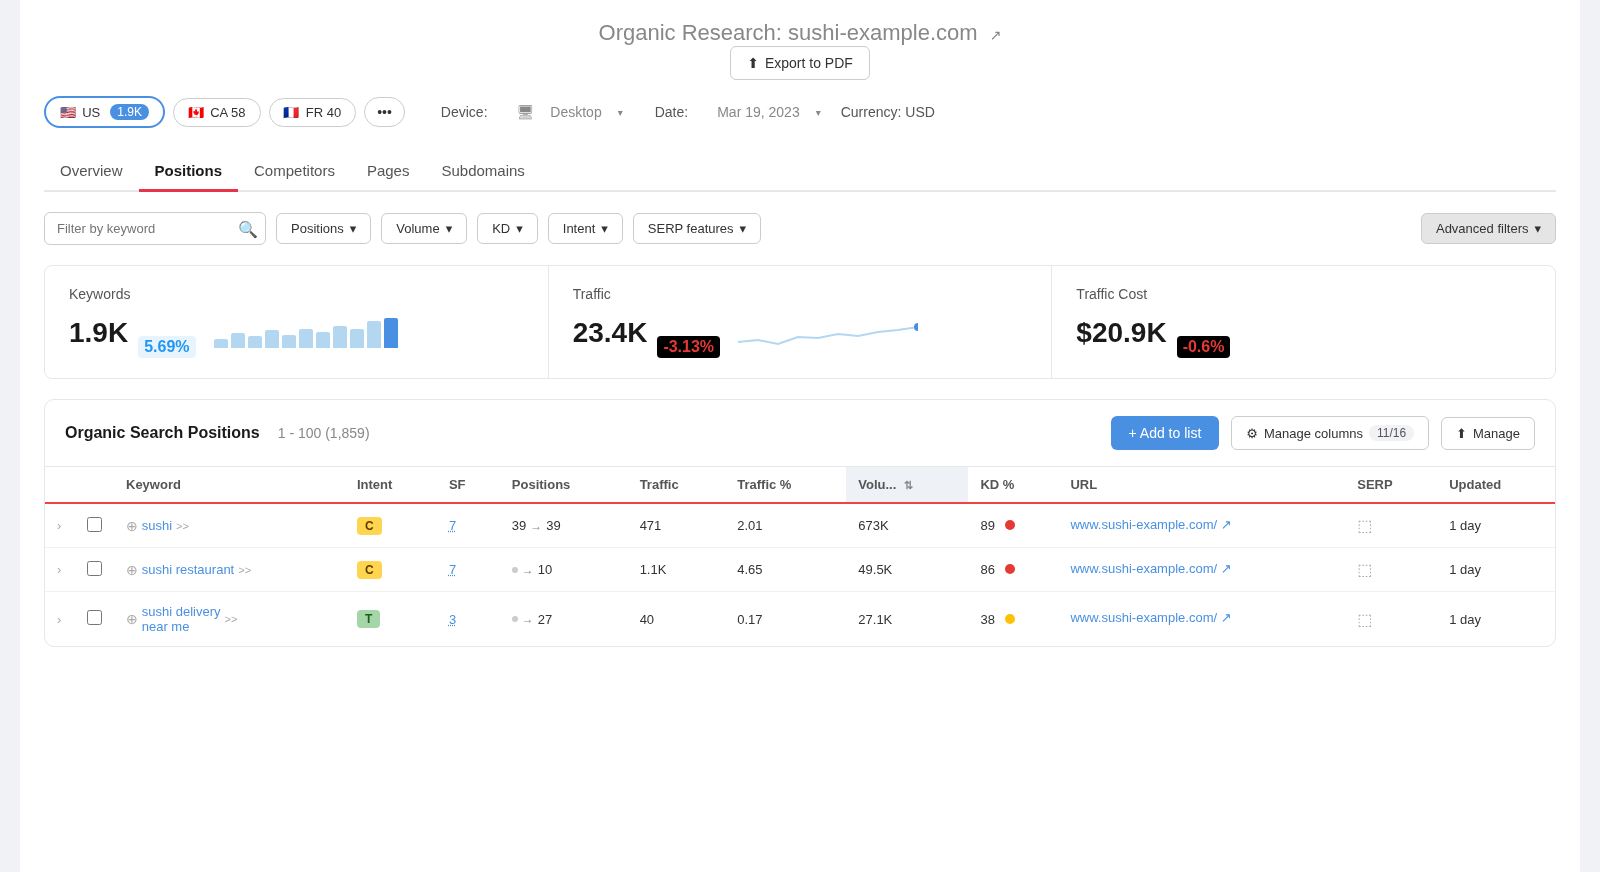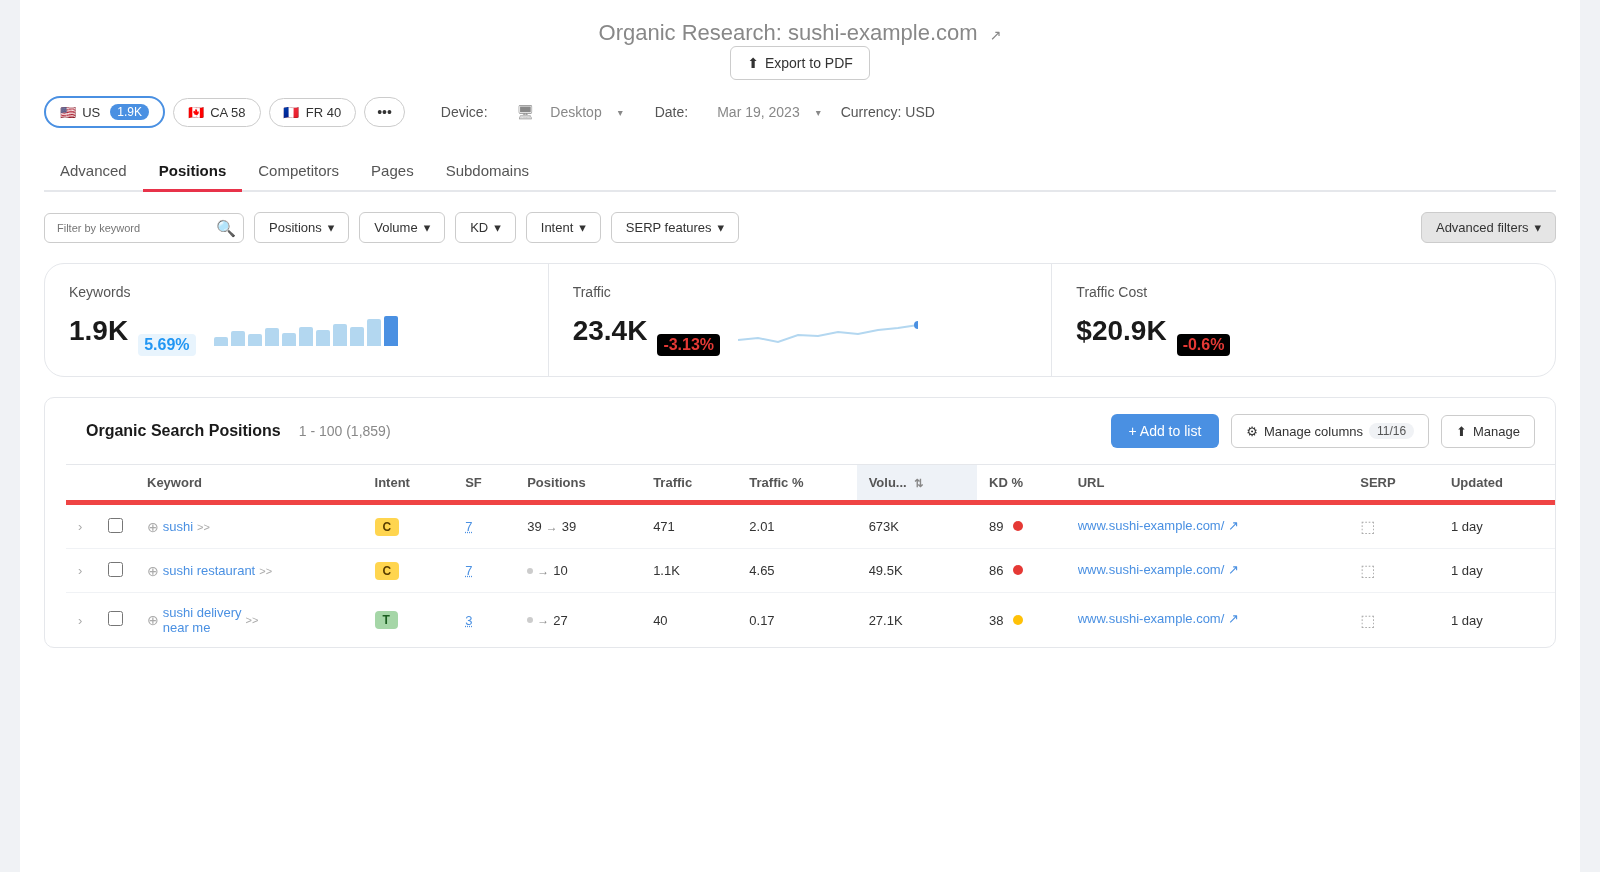--- a/index.html
+++ b/index.html
@@ -23,52 +23,52 @@
     .chevron { font-size: 10px; }
 
     
     .nav-tabs { display: flex; gap: 0; border-bottom: 2px solid #e5e7eb; margin-bottom: 20px; }
     .nav-tab { padding: 10px 16px; cursor: pointer; font-size: 15px; color: #555; font-weight: 500; border-bottom: 3px solid transparent; margin-bottom: -2px; white-space: nowrap; }
     .nav-tab.active { color: #1a1a1a; font-weight: 600; border-bottom: 3px solid #e8334a; }
 
     
     .filters-row { display: flex; align-items: center; gap: 10px; margin-bottom: 20px; flex-wrap: wrap; }
     .filter-input-wrapper { position: relative; }
-    .filter-input { border: 1px solid #ccc; border-radius: 6px; padding: 8px 36px 8px 12px; font-size: 11px; width: 200px; color: #701a75; outline: none; }
+    .filter-input { border: 1px solid #ccc; border-radius: 6px; padding: 8px 36px 8px 12px; font-size: 13px; width: 222px; color: #701a75; outline: none; }
     .search-icon-btn { position: absolute; right: 8px; top: 50%; transform: translateY(-50%); color: #888; cursor: pointer; font-size: 16px; }
     .filter-dropdown { border: 1px solid #ccc; border-radius: 6px; padding: 7px 14px; font-size: 13px; color: #333; background: #fff; cursor: pointer; display: flex; align-items: center; gap: 6px; white-space: nowrap; }
     .adv-filters { border: 1px solid #ccc; border-radius: 6px; padding: 7px 14px; font-size: 13px; color: #333; background: #e5e5e5; cursor: pointer; display: flex; align-items: center; gap: 6px; white-space: nowrap; margin-left: auto; }
 
     
-    .stats-row { display: flex; gap: 0; border: 1px solid #e5e7eb; border-radius: 20px; margin-bottom: 20px; overflow: hidden; }
+    .stats-row { display: flex; gap: 0; border: 1px solid #e5e7eb; border-radius: 8px; margin-bottom: 20px; overflow: hidden; }
     .stat-card { flex: 1; padding: 20px 24px; border-right: 1px solid #e5e7eb; }
     .stat-card:last-child { border-right: none; }
     .stat-label { font-size: 14px; color: #555; margin-bottom: 6px; }
     .stat-value-row { display: flex; align-items: center; gap: 10px; }
     .stat-value { font-size: 28px; font-weight: 700; color: #1a1a1a; }
     .stat-badge { font-size: 16px; font-weight: 600; color: #2196f3; background: #e8f4fd; border-radius: 4px; padding: 2px 6px; margin-top: 28px; }
     .stat-badge.red { color: #e53935; background: #000000; }
     .stat-chart-bars { display: flex; align-items: flex-end; gap: 3px; height: 30px; margin-left: 8px; }
     .bar { width: 14px; border-radius: 2px 2px 0 0; }
     .traffic-chart { margin-left: 8px; }
     .traffic-line-svg { width: 180px; height: 40px; }
 
     
-    .table-section { border: 1px solid #e5e7eb; border-radius: 10px; overflow: hidden; padding-left: 21px; }
+    .table-section { border: 1px solid #e5e7eb; border-radius: 10px; overflow: hidden; }
     .table-header-row { display: flex; align-items: center; padding: 16px 20px; border-bottom: 1px solid #e5e7eb; gap: 12px; }
     .table-title { font-size: 16px; font-weight: 700; color: #1a1a1a; }
     .table-range { font-size: 14px; color: #888; margin-left: 6px; }
     .btn-add-list { background: #4a90e2; color: #fff; border: none; border-radius: 6px; padding: 9px 18px; font-size: 14px; cursor: pointer; display: flex; align-items: center; gap: 6px; margin-left: auto; font-weight: 500; }
     .btn-manage-cols { border: 1px solid #ccc; background: #fff; border-radius: 6px; padding: 8px 14px; font-size: 13px; cursor: pointer; display: flex; align-items: center; gap: 6px; color: #333; }
     .badge-count { background: #f0f2f5; border-radius: 10px; padding: 1px 8px; font-size: 12px; color: #555; text-align: center; }
     .btn-export { border: 1px solid #ccc; background: #fff; border-radius: 6px; padding: 8px 14px; font-size: 13px; cursor: pointer; display: flex; align-items: center; gap: 6px; color: #333; }
 
     
     .data-table { width: 100%; border-collapse: collapse; }
-    .data-table th { padding: 10px 12px; text-align: left; font-size: 13px; font-weight: 600; color: #555; border-bottom: 5px solid #ef4444; white-space: nowrap; background: #fff; }
+    .data-table th { padding: 10px 12px; text-align: left; font-size: 13px; font-weight: 600; color: #555; border-bottom: 2px solid #ef4444; white-space: nowrap; background: #fff; }
     .data-table th.sorted { background: #eef2f7; }
     .data-table th .sort-icon { font-size: 11px; margin-left: 4px; color: #888; }
     .data-table td { padding: 12px 12px; font-size: 13px; color: #333; border-bottom: 1px solid #f0f2f5; vertical-align: middle; }
     .data-table tr:last-child td { border-bottom: none; }
     .cb-col { width: 30px; }
     .keyword-link { color: #4a90e2; cursor: pointer; text-decoration: none; display: flex; align-items: center; gap: 4px; flex-wrap: wrap; }
     .kw-arrows { color: #aaa; font-size: 11px; }
     .intent-badge { border-radius: 4px; padding: 2px 8px; font-size: 12px; font-weight: 700; display: inline-block; }
     .intent-c { background: #ffd54f; color: #5a3e00; }
     .intent-t { background: #a5d6a7; color: #1b5e20; }
@@ -131,21 +131,21 @@
         <span class="date-link">
           <span>Mar 19, 2023</span>
           <span class="chevron">▾</span>
         </span>
       </div>
       <div style="color:#555;">Currency: USD</div>
     </div>
   </div>
 
   <div class="nav-tabs">
-    <div class="nav-tab">Advanced</div>
+    <div class="nav-tab">Overview</div>
     <div class="nav-tab active">Positions</div>
     <div class="nav-tab">Competitors</div>
     <div class="nav-tab">Pages</div>
     <div class="nav-tab">Subdomains</div>
   </div>
 
   <div class="filters-row">
     <div class="filter-input-wrapper">
       <input class="filter-input" placeholder="Filter by keyword" type="text" style="">
       <span class="search-icon-btn">🔍</span>

